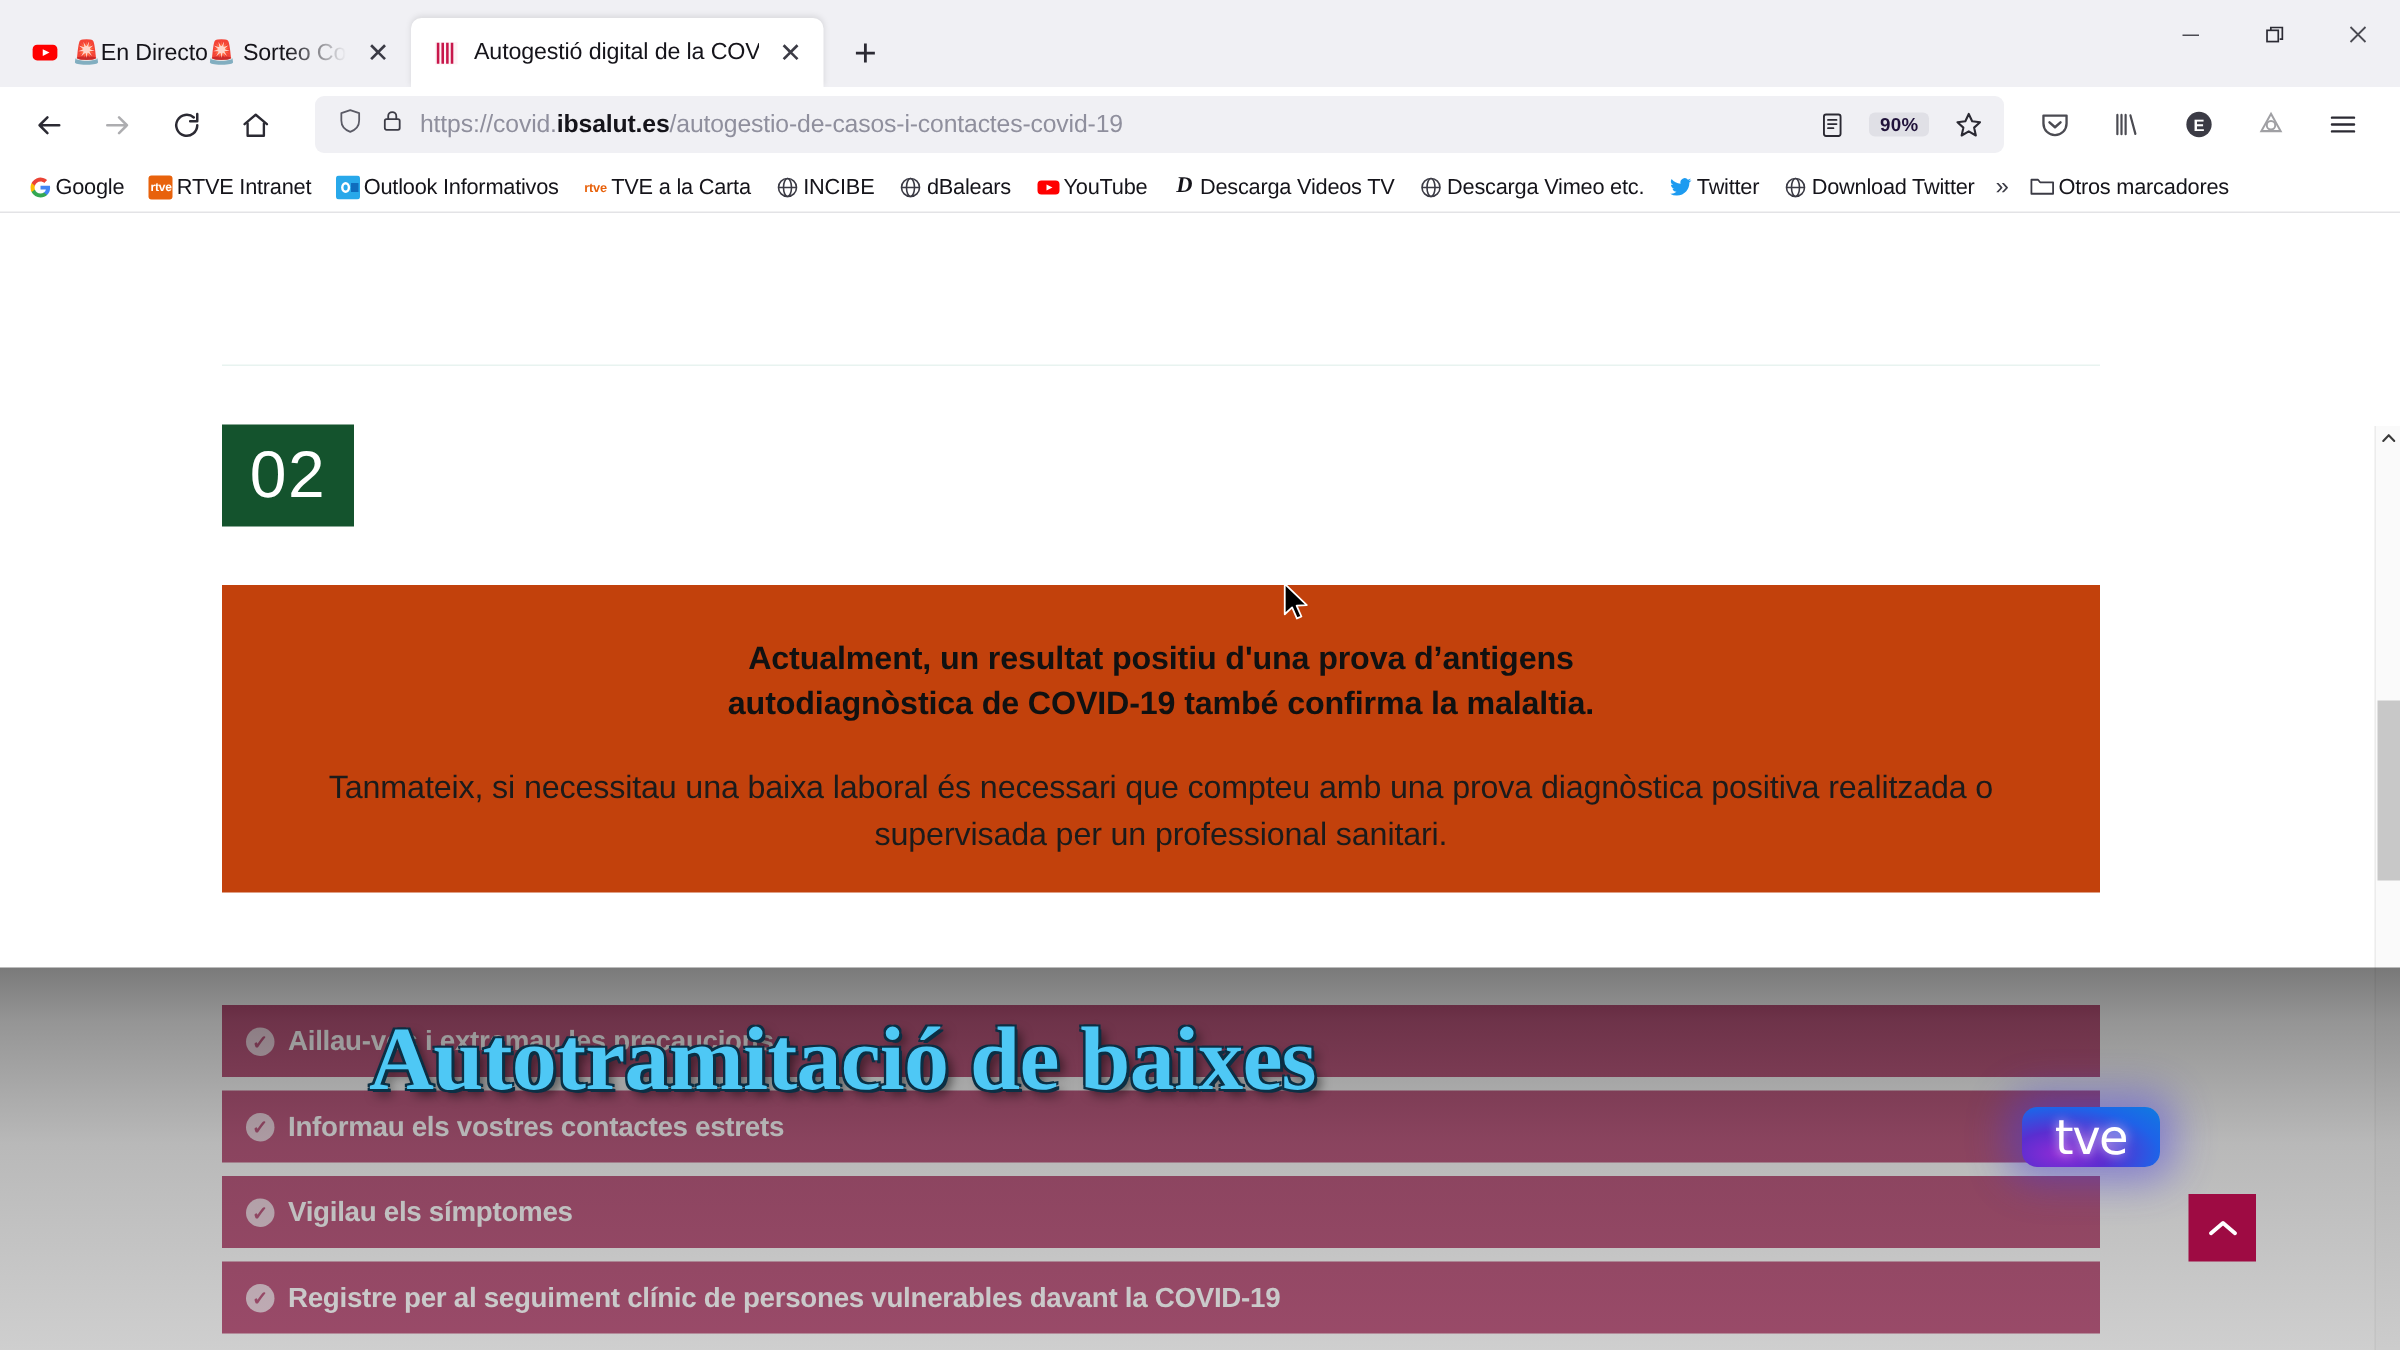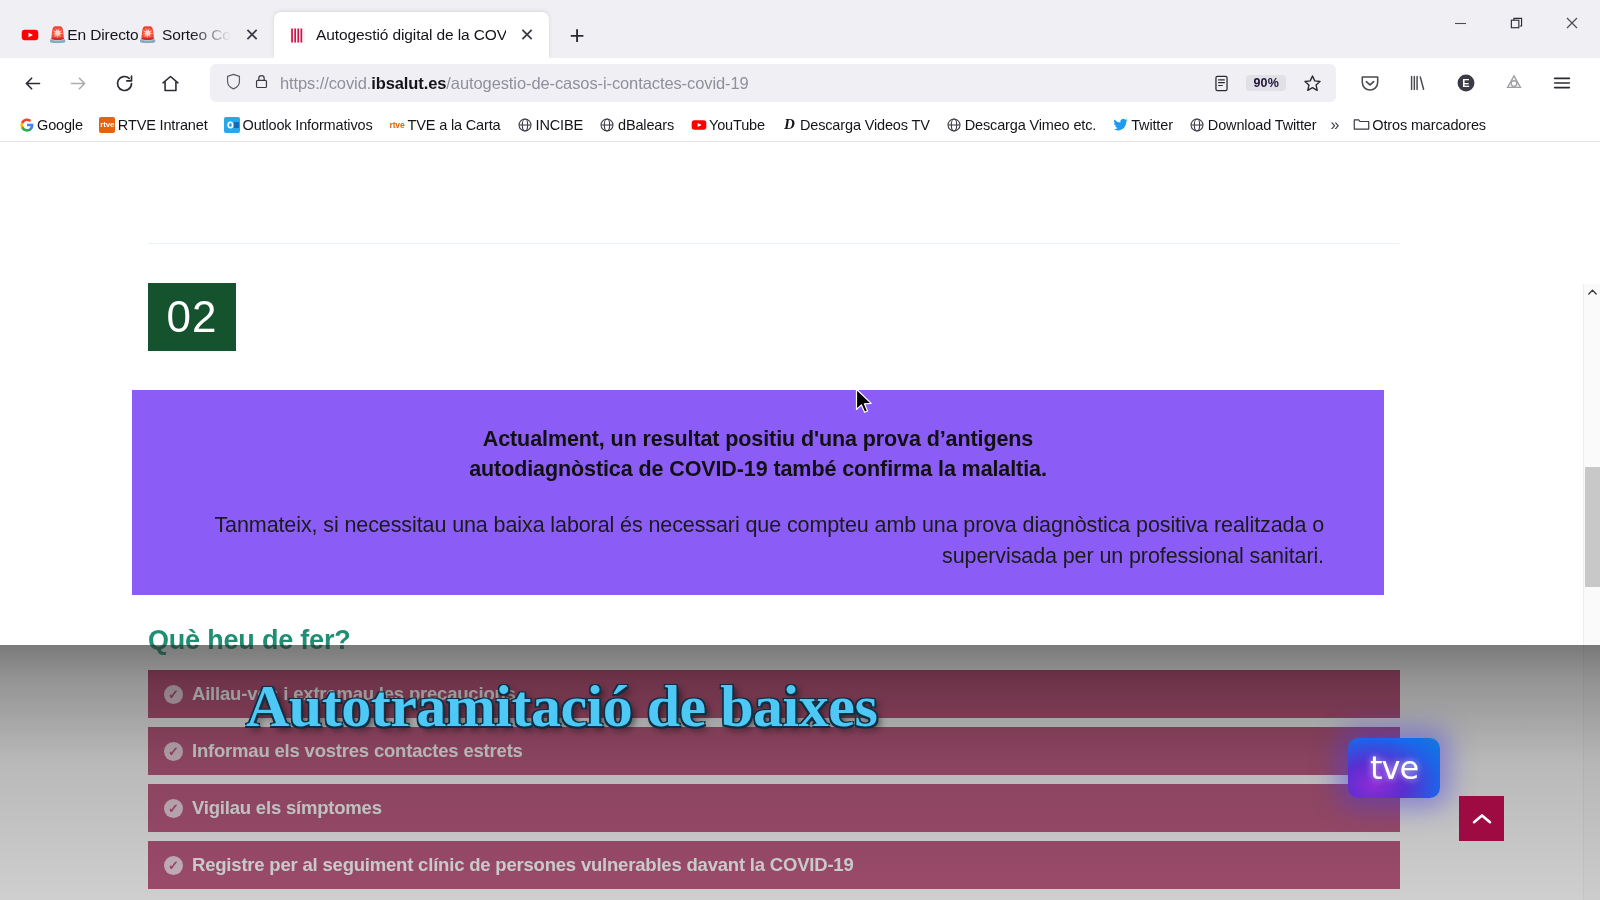--- a/index.html
+++ b/index.html
@@ -105,30 +105,30 @@
     width: 88px; height: 68px; background: #14532d;
     display: flex; align-items: center; justify-content: center;
     color: #ffffff; font-size: 44px; font-weight: 400; letter-spacing: 1px;
   }
   .sec-title {
     margin-left: 22px; font-size: 30.5px; font-weight: 700; color: #121212;
     line-height: 88px; letter-spacing: -0.3px; white-space: nowrap;
   }
 
   .infobox {
-    position: absolute; left: 132px; top: 248px; width: 1252px; height: 205px;
-    background: #8b5cf6; padding: 34px 60px 0 60px; text-align: center;
+    position: absolute; left: 148px; top: 248px; width: 1252px; height: 205px;
+    background: #c2410c; padding: 34px 60px 0 60px; text-align: center;
   }
   .ib-strong {
     font-size: 21.5px; font-weight: 700; color: #111111;
     line-height: 30px; letter-spacing: -0.1px;
   }
   .ib-body {
     margin-top: 26px; font-size: 21.5px; font-weight: 400; color: #1b1b1b;
-    line-height: 31px; letter-spacing: -0.1px; text-align: right;
+    line-height: 31px; letter-spacing: -0.1px;
   }
 
   .q-head {
     position: absolute; left: 148px; top: 483px;
     font-size: 27px; font-weight: 700; color: #1f8f73; letter-spacing: -0.2px;
   }
 
   .bars { position: absolute; left: 148px; top: 528px; width: 1252px; }
   .bar {
     height: 48px; background: #9e0b43; margin-bottom: 9px;
@@ -156,21 +156,21 @@
     white-space: nowrap;
   }
   .tv-line2 {
     position: absolute; left: 244px; top: 742px;
     font-family: "Liberation Serif", serif; font-weight: 700;
     font-size: 60px; color: #ffffff; letter-spacing: -0.5px;
     text-shadow: 2px 2px 0 #2a2a2a, -1.5px -1.5px 0 #2a2a2a, 1.5px -1.5px 0 #2a2a2a, -1.5px 1.5px 0 #2a2a2a, 4px 4px 7px rgba(0,0,0,.55);
     white-space: nowrap;
   }
   .tve-logo {
-    position: absolute; left: 1348px; top: 738px; width: 92px; height: 60px;
+    position: absolute; left: 1348px; top: 738px; width: 92px; height: 40px;
     border-radius: 10px;
     background: radial-gradient(ellipse at 28% 78%, #8f2bd6 0%, #5a2ed0 34%, #1e63e8 70%, #0f7ce0 100%);
     box-shadow: 0 0 26px 10px rgba(70,60,230,.45);
     display: flex; align-items: center; justify-content: center;
   }
   .tve-logo span {
     color: #ffffff; font-size: 32px; font-weight: 400; letter-spacing: -1px;
     font-family: "DejaVu Sans", sans-serif;
     text-shadow: 0 0 7px rgba(255,255,255,.75);
   }
@@ -463,21 +463,20 @@
       <div class="sec-head">
         <div class="num-badge">02</div>
       </div>
 
       <div class="infobox">
         <div class="ib-strong">Actualment, un resultat positiu d'una prova d’antigens</div>
         <div class="ib-strong">autodiagnòstica de COVID-19 també confirma la malaltia.</div>
         <div class="ib-body">Tanmateix, si necessitau una baixa laboral és necessari que compteu amb una prova diagnòstica positiva realitzada o supervisada per un professional sanitari.</div>
       </div>
 
-      <div class="q-head">Què heu de fer?</div>
 
       <div class="bars">
         <div class="bar">
           <span class="bar-check">✓</span>
           <span class="bar-label">Aillau-vos i extremau les precaucions</span>
         </div>
         <div class="bar">
           <span class="bar-check">✓</span>
           <span class="bar-label">Informau els vostres contactes estrets</span>
         </div>

